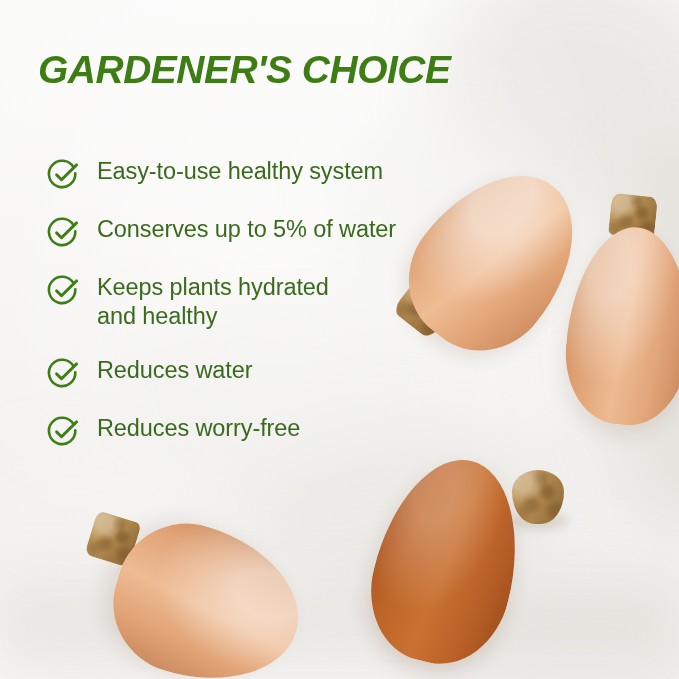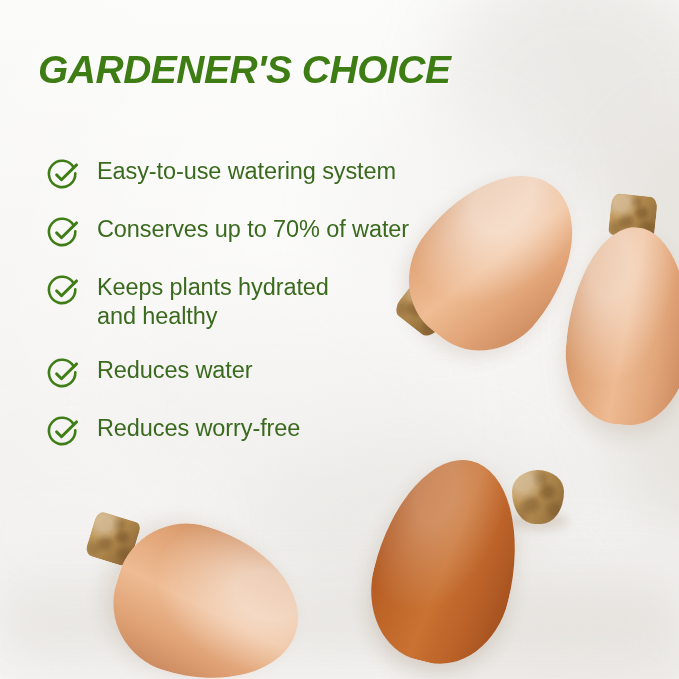--- a/index.html
+++ b/index.html
@@ -213,31 +213,31 @@
 
   <div class="features">
 
     <div class="feature">
       <span class="check-icon">
         <svg viewBox="0 0 34 34" xmlns="http://www.w3.org/2000/svg">
           <path d="M27.6 9.4 A13.2 13.2 0 1 0 29.3 15.4" fill="none" stroke="#3f7d16" stroke-width="2.6" stroke-linecap="round"></path>
           <path d="M10.6 16.9 L15.5 21.8 L30.6 6.9" fill="none" stroke="#3f7d16" stroke-width="2.9" stroke-linecap="round" stroke-linejoin="round"></path>
         </svg>
       </span>
-      <span class="feature-label">Easy-to-use watering system</span>
-    </div>
-
-    <div class="feature">
-      <span class="check-icon">
-        <svg viewBox="0 0 34 34" xmlns="http://www.w3.org/2000/svg">
-          <path d="M27.6 9.4 A13.2 13.2 0 1 0 29.3 15.4" fill="none" stroke="#3f7d16" stroke-width="2.6" stroke-linecap="round"></path>
-          <path d="M10.6 16.9 L15.5 21.8 L30.6 6.9" fill="none" stroke="#3f7d16" stroke-width="2.9" stroke-linecap="round" stroke-linejoin="round"></path>
-        </svg>
-      </span>
-      <span class="feature-label">Conserves up to 70% of water</span>
+      <span class="feature-label">Easy-to-use healthy system</span>
+    </div>
+
+    <div class="feature">
+      <span class="check-icon">
+        <svg viewBox="0 0 34 34" xmlns="http://www.w3.org/2000/svg">
+          <path d="M27.6 9.4 A13.2 13.2 0 1 0 29.3 15.4" fill="none" stroke="#3f7d16" stroke-width="2.6" stroke-linecap="round"></path>
+          <path d="M10.6 16.9 L15.5 21.8 L30.6 6.9" fill="none" stroke="#3f7d16" stroke-width="2.9" stroke-linecap="round" stroke-linejoin="round"></path>
+        </svg>
+      </span>
+      <span class="feature-label">Conserves up to 5% of water</span>
     </div>
 
     <div class="feature">
       <span class="check-icon">
         <svg viewBox="0 0 34 34" xmlns="http://www.w3.org/2000/svg">
           <path d="M27.6 9.4 A13.2 13.2 0 1 0 29.3 15.4" fill="none" stroke="#3f7d16" stroke-width="2.6" stroke-linecap="round"></path>
           <path d="M10.6 16.9 L15.5 21.8 L30.6 6.9" fill="none" stroke="#3f7d16" stroke-width="2.9" stroke-linecap="round" stroke-linejoin="round"></path>
         </svg>
       </span>
       <span class="feature-label">Keeps plants hydrated

